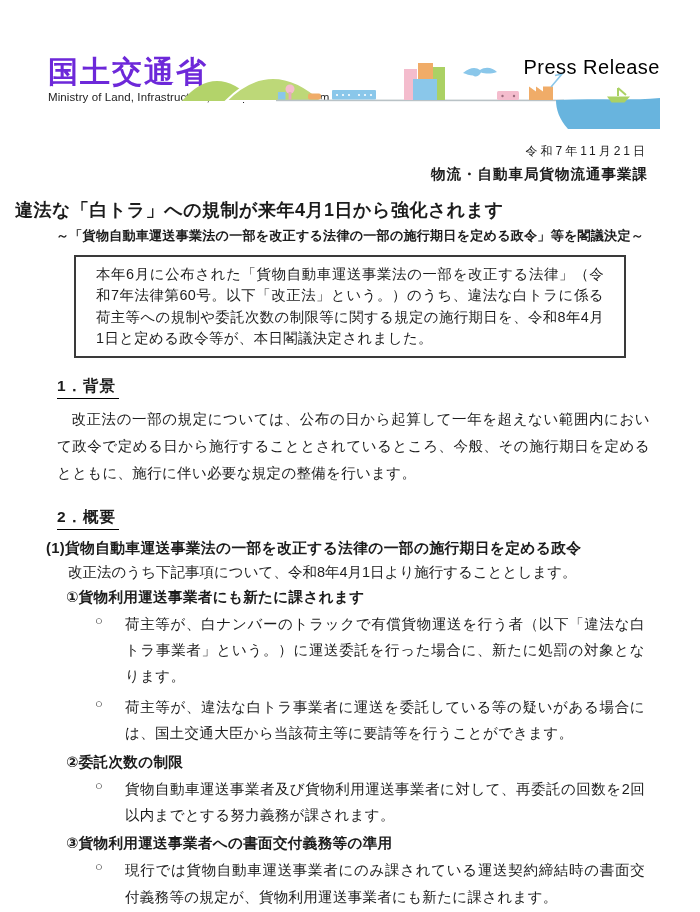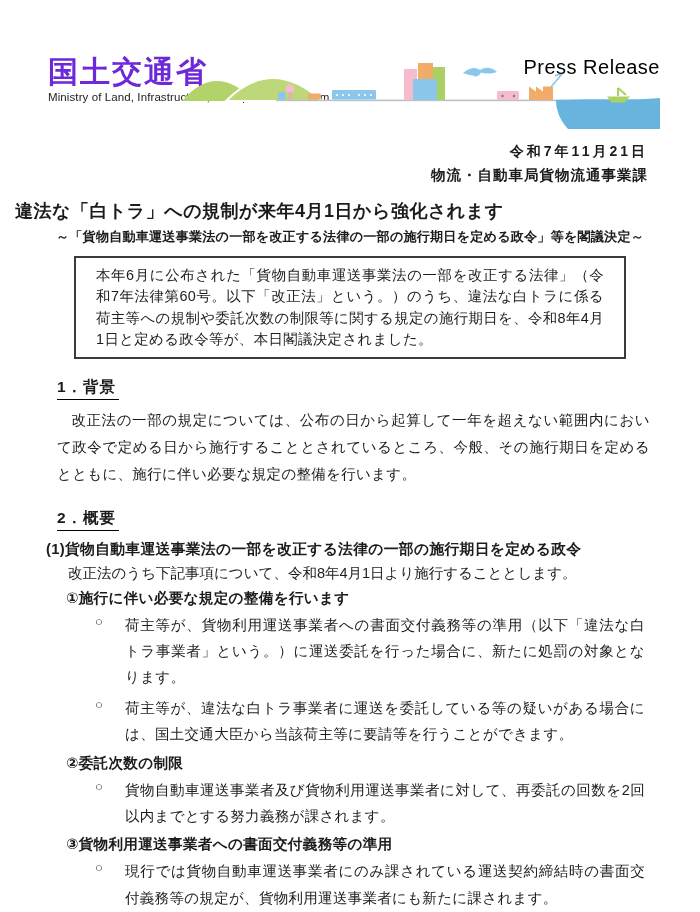--- a/index.html
+++ b/index.html
@@ -8,21 +8,21 @@
 
   
   .header{position:relative;height:74px;margin:55px 40px 0 48px;}
   .logo-ja{font-size:30px;font-weight:800;letter-spacing:2px;color:#6d28d9;line-height:1.1;}
   .logo-en{font-size:11.5px;color:#222;margin-top:3px;letter-spacing:0.1px;}
   .art{position:absolute;left:132px;top:2px;width:480px;height:72px;}
   .pr{position:absolute;right:0;top:1px;font-size:20px;color:#000000;letter-spacing:0.5px;}
 
   
   .meta{text-align:right;margin:14px 52px 0 0;}
-  .date{font-size:14px;font-weight:700;letter-spacing:3px;}
+  .date{font-size:12px;font-weight:400;letter-spacing:3px;}
   .dept{font-size:14.5px;font-weight:600;letter-spacing:1px;margin-top:5px;}
 
   
   .title{margin:14px 0 0 15px;text-align:left;font-size:18px;font-weight:800;letter-spacing:0.5px;}
   .subtitle{margin-top:5px;text-align:center;font-size:13.1px;font-weight:800;letter-spacing:0.2px;}
 
   
   .summary{width:508px;margin:10px auto 0 auto;border:2px solid #3a3a3a;padding:7px 20px;
            font-size:14.4px;font-weight:500;line-height:1.48;text-align:justify;letter-spacing:0.4px;}
 
@@ -135,25 +135,25 @@
       </h2>
 
       <div>
         <div class="sub-h">
           <span>(1)</span><span>貨物自動車運送事業法の一部を改正する法律の一部の施行期日を定める政令</span>
         </div>
         <p class="intro">改正法のうち下記事項について、令和8年4月1日より施行することとします。</p>
 
         <div>
           <div class="item-h">
-            <span>①</span><span>施行に伴い必要な規定の整備を行います</span>
+            <span>①</span><span>貨物利用運送事業者にも新たに課されます</span>
           </div>
           <div class="bullet">
             <span class="mk">○</span>
-            <p>荷主等が、貨物利用運送事業者への書面交付義務等の準用（以下「違法な白トラ事業者」という。）に運送委託を行った場合に、新たに処罰の対象となります。</p>
+            <p>荷主等が、白ナンバーのトラックで有償貨物運送を行う者（以下「違法な白トラ事業者」という。）に運送委託を行った場合に、新たに処罰の対象となります。</p>
           </div>
           <div class="bullet">
             <span class="mk">○</span>
             <p>荷主等が、違法な白トラ事業者に運送を委託している等の疑いがある場合には、国土交通大臣から当該荷主等に要請等を行うことができます。</p>
           </div>
         </div>
 
         <div>
           <div class="item-h">
             <span>②</span><span>委託次数の制限</span>

